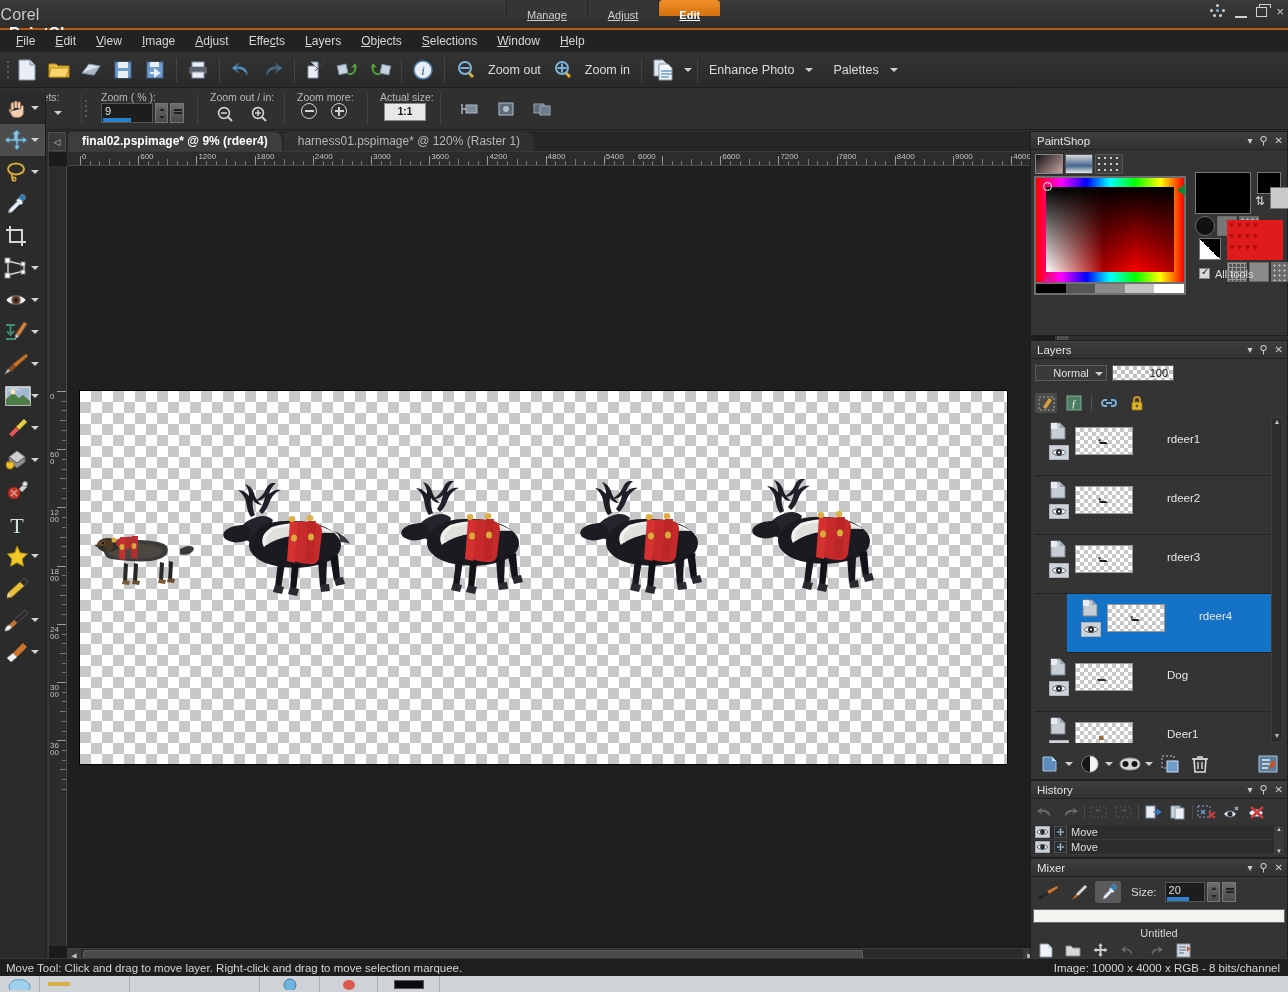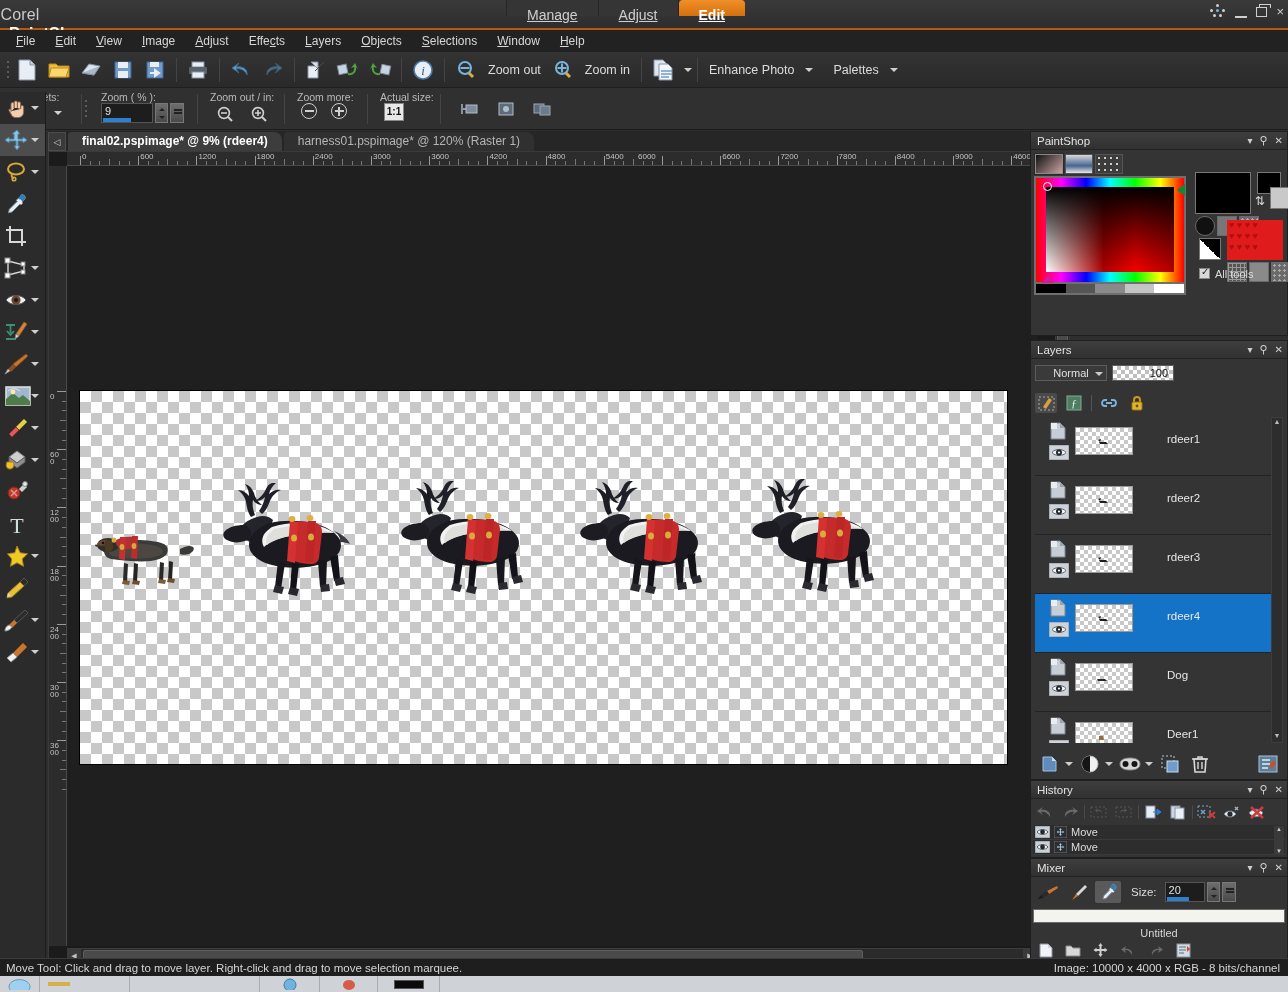--- a/index.html
+++ b/index.html
@@ -15,21 +15,21 @@
   .titlebar{
     position:absolute; left:0; top:0; width:1288px; height:30px;
     background:linear-gradient(#3a3a3a,#2d2d2d);
     border-bottom:2px solid #b45a14;
   }
   .brand{ position:absolute; left:9px; top:5px; font-size:16px; color:#e6e6e6; letter-spacing:.2px;}
   .brand b{ font-weight:bold; color:#fff; }
   .brand .lt{ color:#c9c9c9; }
   .wsTabs{ position:absolute; left:506px; top:0; height:30px; display:flex; }
   .wsTab{
-    height:16px; padding:0 20px; line-height:30px; font-size:14px;
+    height:16px; padding:0 20px; line-height:30px; font-size:11px;
     color:#cfcfcf; background:#353535; border-right:1px solid #262626;
     border-radius:0 0 0 0; cursor:pointer;text-decoration:underline;
   }
   .wsTab.first{ border-left:1px solid #262626;}
   .wsTab.active{
     background:linear-gradient(#f0902a,#d4700d); color:#fff; font-weight:bold;
     border-radius:4px 4px 0 0; border:none;
   }
   .winbtns{ position:absolute; right:4px; top:4px; display:flex; align-items:center; gap:9px; }
   .winbtns div{ color:#d0d0d0; font-size:13px; cursor:pointer; line-height:14px;}
@@ -83,21 +83,21 @@
   .spin i{flex:1;display:block;position:relative;}
   .spin i:after{content:"";position:absolute;left:3px;top:4px;border-left:3px solid transparent;border-right:3px solid transparent;}
   .spin i:nth-child(1):after{border-bottom:3px solid #222;}
   .spin i:nth-child(2):after{border-top:3px solid #222;top:3px;}
   .drop{width:14px;height:20px;background:linear-gradient(#6d6d6d,#4a4a4a);border:1px solid #777;position:relative;}
   .drop:after{content:"";position:absolute;left:3px;top:8px;width:8px;height:2px;background:#222;box-shadow:0 -3px 0 #222;}
   .miniicon{width:22px;height:22px;display:flex;align-items:center;justify-content:center;cursor:pointer;}
   .circ{width:16px;height:16px;border:1.6px solid #cfcfcf;border-radius:50%;position:relative;}
   .circ:before{content:"";position:absolute;left:3px;top:6.3px;width:9px;height:1.8px;background:#cfcfcf;}
   .circ.plus:after{content:"";position:absolute;left:6.3px;top:3px;width:1.8px;height:9px;background:#cfcfcf;}
-  .onetoone{width:20px;height:18px;background:#e8e8e8;color:#111;font-size:10px;font-weight:bold;display:flex;align-items:center;justify-content:center;border:1px solid #888;}
+  .onetoone{width:42px;height:18px;background:#e8e8e8;color:#111;font-size:10px;font-weight:bold;display:flex;align-items:center;justify-content:center;border:1px solid #888;}
 
   
   .docbar{
     position:absolute; left:48px; top:131px; width:1022px; height:20px; background:#262626;
     display:flex; align-items:flex-end;
   }
   .docnav{ width:18px;height:19px;background:#3a3a3a;border:1px solid #4c4c4c;display:flex;align-items:center;justify-content:center;color:#cfcfcf;font-size:9px;cursor:pointer;}
   .doctab{
     height:19px; line-height:19px; padding:0 14px; font-size:12px; cursor:pointer;
     background:#303030; color:#b6b6b6; border-radius:3px 8px 0 0; margin-left:2px;
@@ -196,21 +196,21 @@
   .opac{ width:62px;height:16px;border:1px solid #5c5c5c;position:relative;
      background-image:linear-gradient(45deg,#bfbfbf 25%,transparent 25%,transparent 75%,#bfbfbf 75%),
                       linear-gradient(45deg,#bfbfbf 25%,#fff 25%,#fff 75%,#bfbfbf 75%);
      background-size:8px 8px;background-position:0 0,4px 4px;}
   .opac span{position:absolute;right:5px;top:1px;color:#111;font-size:11px;}
   .laytools{ position:absolute; left:4px; top:52px; display:flex; align-items:center; gap:6px;}
   .lt{width:22px;height:20px;display:flex;align-items:center;justify-content:center;cursor:pointer;border-radius:2px;}
   .lt.sel{background:#4a4a4a;}
   .layerlist{ position:absolute; left:4px; top:76px; width:248px; height:326px; background:#343434; overflow:hidden;}
   .layerrow{ height:59px; border-bottom:1px solid #232323; position:relative; cursor:pointer;}
-  .layerrow.sel{ background:#1573c7; }
+  .layerrow.sel{ background:#1573c7;margin-left:32px; }
   .lyIcon{position:absolute;left:14px;top:5px;width:18px;height:18px;}
   .lyEye{position:absolute;left:14px;top:28px;width:20px;height:16px;}
   .lyThumb{position:absolute;left:40px;top:10px;width:58px;height:28px;border:1px solid #9a9a9a;
      background-image:linear-gradient(45deg,#c8c8c8 25%,transparent 25%,transparent 75%,#c8c8c8 75%),
                       linear-gradient(45deg,#c8c8c8 25%,#fff 25%,#fff 75%,#c8c8c8 75%);
      background-size:8px 8px;background-position:0 0,4px 4px; overflow:hidden;}
   .lyName{position:absolute;left:105px;top:16px;font-size:11.5px;color:#e6e6e6;padding-left:27px;}
   .lyScroll{position:absolute;right:4px;top:76px;width:12px;height:326px;background:#2d2d2d;border:1px solid #3d3d3d;}
   .lyBottom{position:absolute;left:2px;bottom:2px;width:252px;height:26px;display:flex;align-items:center;gap:4px;padding-left:4px;}
   .lb{width:26px;height:22px;display:flex;align-items:center;justify-content:center;cursor:pointer;}

